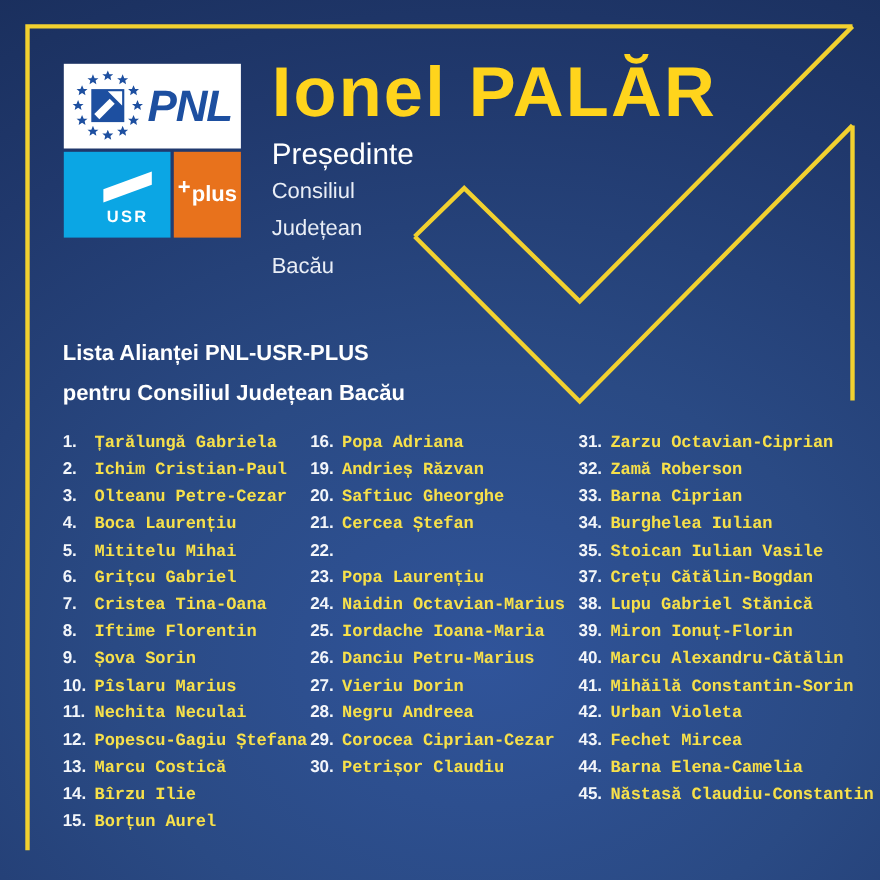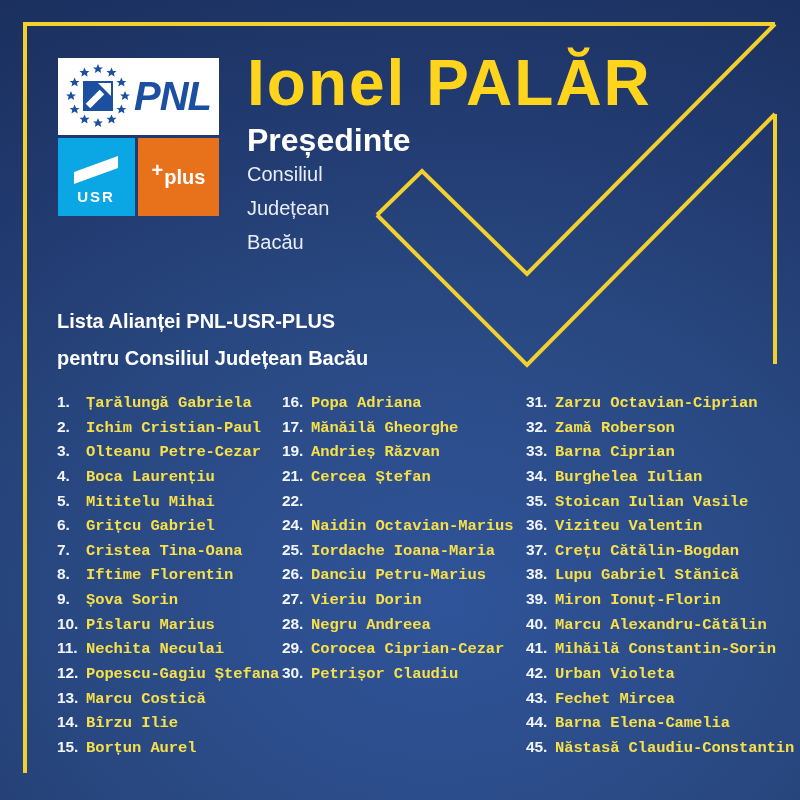--- a/index.html
+++ b/index.html
@@ -8,28 +8,28 @@
     font-family:"Liberation Sans", sans-serif;
     background:radial-gradient(120% 95% at 55% 75%, #30549A 0%, #2A4A84 35%, #20386C 70%, #182C58 100%);
   }
   
   svg.deco{position:absolute;left:0;top:0;width:800px;height:800px;}
   svg.deco path{stroke:#F2D12F;stroke-width:4;fill:none;}
   
   .logos{position:absolute;left:58px;top:58px;width:161px;}
   .pnl-box{width:161px;height:77px;background:#FFFFFF;}
   .logo-row2{display:flex;gap:3px;margin-top:3px;}
-  .usr-box{width:77px;height:78px;background:#0BA6E4;}
+  .usr-box{width:77px;height:78px;background:#0BA6E4;padding-left:20px;}
   .plus-box{width:81px;height:78px;background:#E8721C;display:flex;align-items:center;justify-content:center;color:#fff;font-weight:700;}
   .plus-box .sup{font-size:20px;transform:translateY(-7px);margin-right:1px;}
   .plus-box .word{font-size:20px;letter-spacing:0px;}
   
   .header{position:absolute;left:247px;top:56px;width:450px;}
   .title{font-size:64px;line-height:54px;font-weight:700;letter-spacing:2px;color:#FFD41C;}
-  .role{margin-top:14px;font-size:32px;font-weight:700;color:#FFFFFF;line-height:33px;}
+  .role{margin-top:14px;font-size:27px;font-weight:400;color:#FFFFFF;line-height:33px;}
   .org{font-size:20px;font-weight:400;color:#E9EEF6;line-height:34px;}
   
   .list-heading{position:absolute;left:57px;top:303px;color:#FFFFFF;font-size:20px;font-weight:700;line-height:37px;}
   
   .list{position:absolute;left:57px;top:393px;width:740px;height:380px;}
   .col{position:absolute;top:0;}
   .col0{left:0;width:224px;}
   .col1{left:225px;width:243px;}
   .col2{left:469px;width:271px;}
   .row{display:flex;align-items:baseline;height:24.65px;font-size:15.5px;font-weight:700;letter-spacing:-0.1px;white-space:nowrap;}
@@ -167,35 +167,39 @@
           <span class="num">15.</span>
           <span class="name">Borțun Aurel</span>
         </div>
       </div>
     <div class="col col1">
         <div class="row">
           <span class="num">16.</span>
           <span class="name">Popa Adriana</span>
         </div>
         <div class="row">
-          <span class="num">17.</span>
-          <span class="name">Mănăilă Gheorghe</span>
-        </div>
-        <div class="row">
           <span class="num">19.</span>
           <span class="name">Andrieș Răzvan</span>
         </div>
         <div class="row">
+          <span class="num">20.</span>
+          <span class="name">Saftiuc Gheorghe</span>
+        </div>
+        <div class="row">
           <span class="num">21.</span>
           <span class="name">Cercea Ștefan</span>
         </div>
         <div class="row">
           <span class="num">22.</span>
         </div>
         <div class="row">
+          <span class="num">23.</span>
+          <span class="name">Popa Laurențiu</span>
+        </div>
+        <div class="row">
           <span class="num">24.</span>
           <span class="name">Naidin Octavian-Marius</span>
         </div>
         <div class="row">
           <span class="num">25.</span>
           <span class="name">Iordache Ioana-Maria</span>
         </div>
         <div class="row">
           <span class="num">26.</span>
           <span class="name">Danciu Petru-Marius</span>
@@ -232,24 +236,20 @@
         </div>
         <div class="row">
           <span class="num">34.</span>
           <span class="name">Burghelea Iulian</span>
         </div>
         <div class="row">
           <span class="num">35.</span>
           <span class="name">Stoican Iulian Vasile</span>
         </div>
         <div class="row">
-          <span class="num">36.</span>
-          <span class="name">Viziteu Valentin</span>
-        </div>
-        <div class="row">
           <span class="num">37.</span>
           <span class="name">Crețu Cătălin-Bogdan</span>
         </div>
         <div class="row">
           <span class="num">38.</span>
           <span class="name">Lupu Gabriel Stănică</span>
         </div>
         <div class="row">
           <span class="num">39.</span>
           <span class="name">Miron Ionuț-Florin</span>

